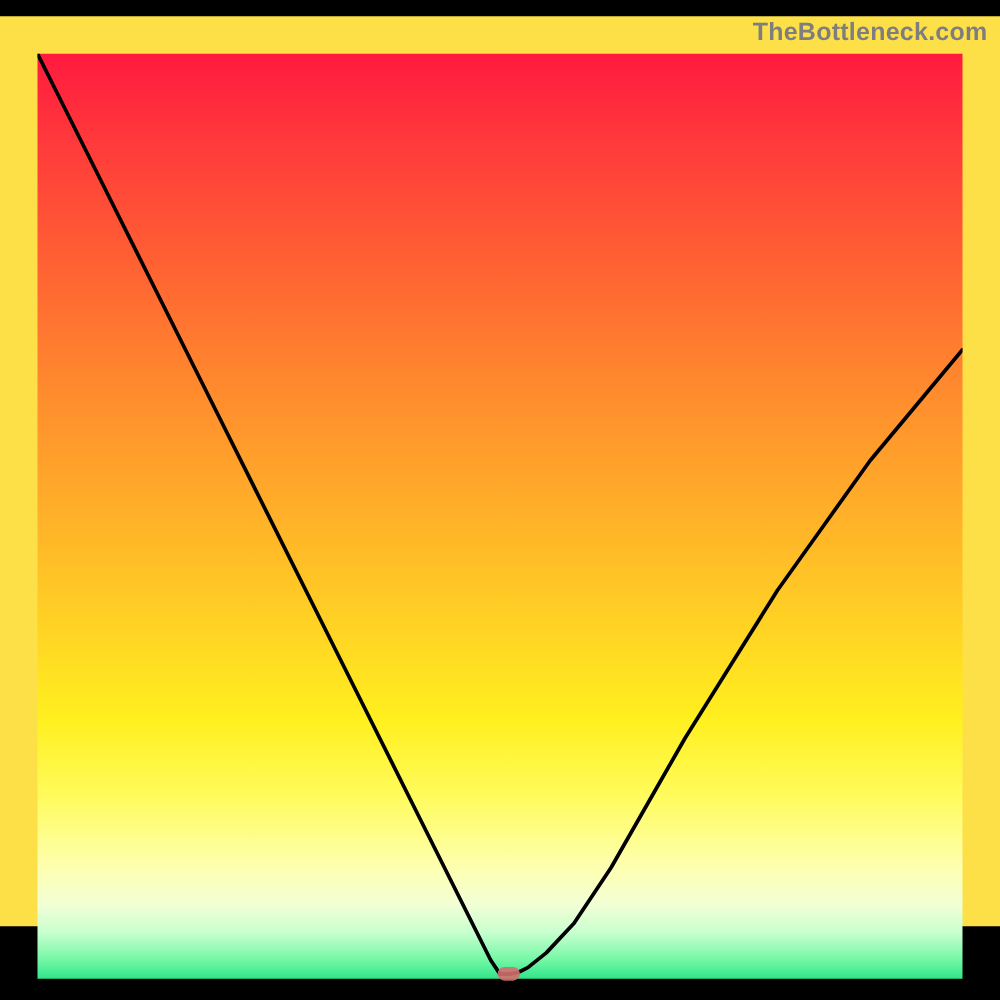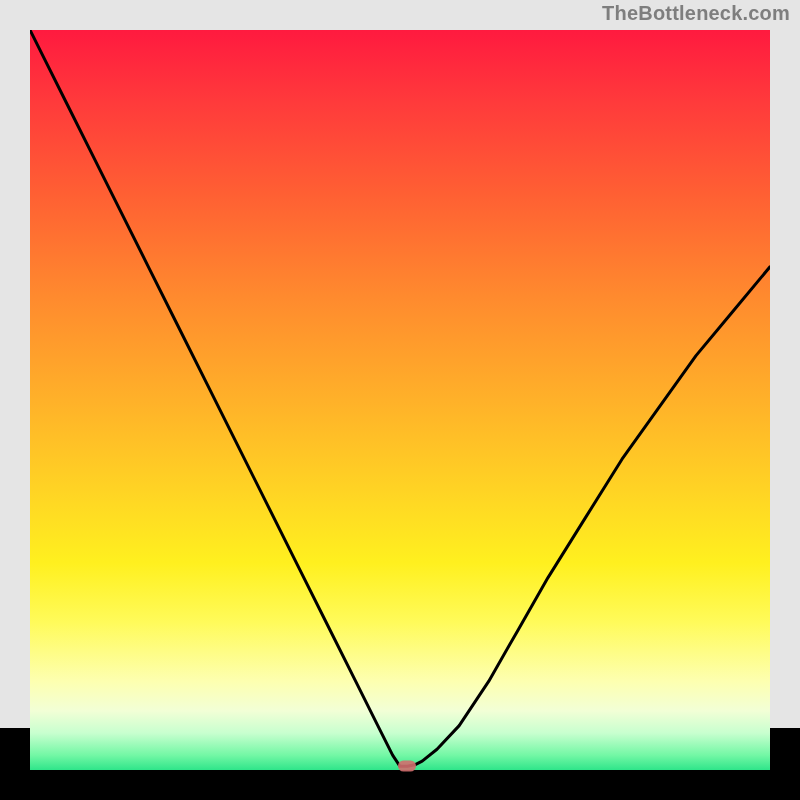--- a/index.html
+++ b/index.html
@@ -7,24 +7,24 @@
     padding: 0;
     width: 800px;
     height: 800px;
     background: #000;
     overflow: hidden;
     font-family: Arial, Helvetica, sans-serif;
   }
   .frame {
     position: absolute;
     left: 0;
-    top: 0;
+    top: 13px;
     width: 800px;
     height: 728px;
-    background: #e5e5e5;
+    background: #fde047;
   }
   .plot-area {
     position: absolute;
     left: 30px;
     top: 30px;
     width: 740px;
     height: 740px;
     background: linear-gradient(to bottom,
       #ff1a3f 0%,
       #ff3b3b 10%,

